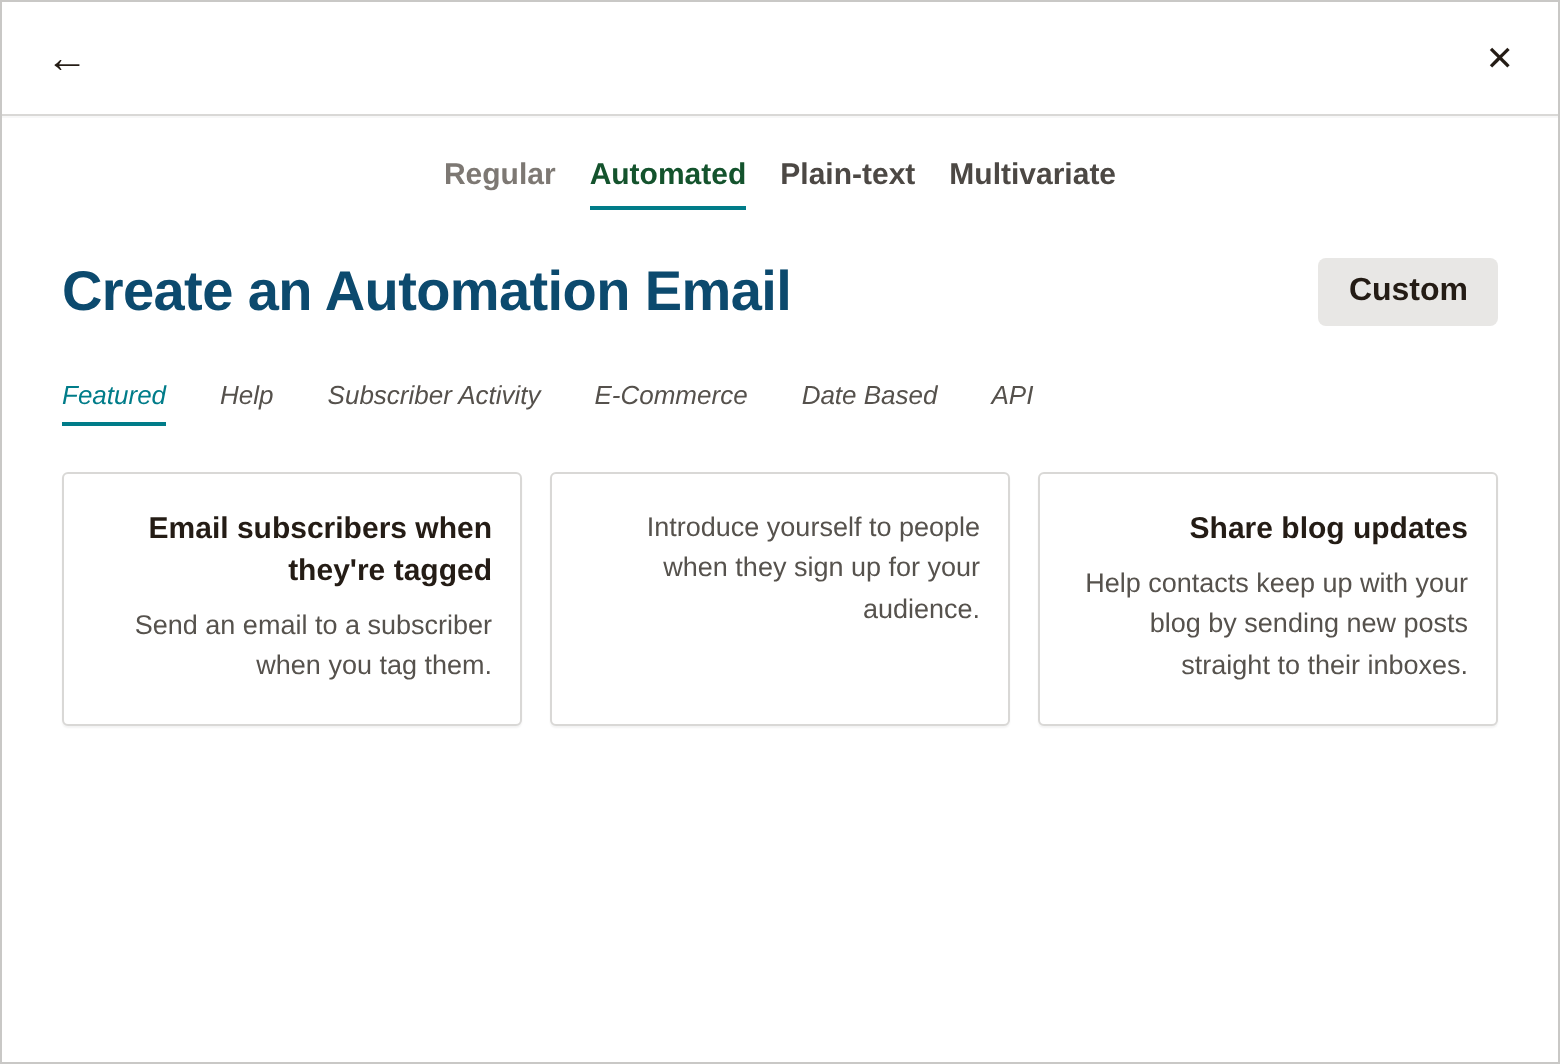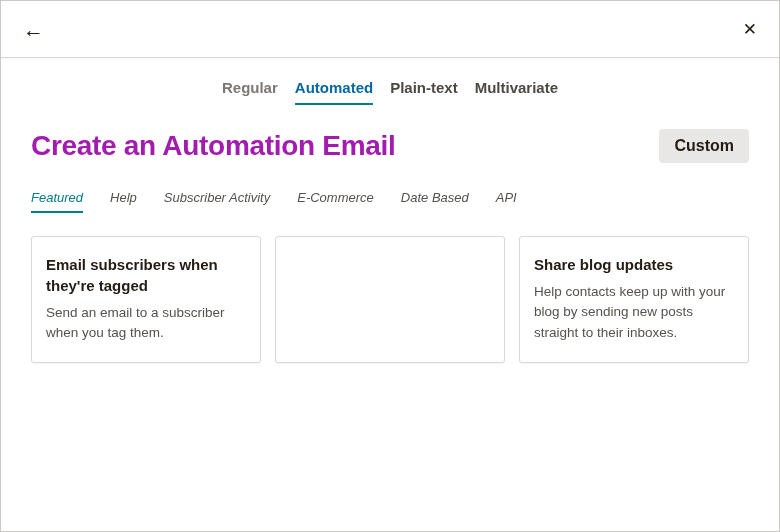--- a/index.html
+++ b/index.html
@@ -38,29 +38,29 @@
   .tabs {
     display: flex; justify-content: center; gap: 17px;
     padding-top: 21px;
   }
   .tab {
     font-size: 15px; font-weight: 700; color: #4c4844;
     padding-bottom: 7px; cursor: pointer;
     border-bottom: 2px solid transparent;
   }
   .tab.dim { color: #7d7873; }
-  .tab.active { color: #0369a1; border-bottom-color: #007c89; }
+  .tab.active { color: #14532d; border-bottom-color: #007c89; }
   
   .header-row {
     display: flex; justify-content: space-between; align-items: center;
     padding: 24px 30px 0 30px;
   }
   .page-title {
     font-size: 28px; font-weight: 800; letter-spacing: -0.3px;
-    color: #a21caf;
+    color: #0c4a6e;
   }
   .custom-btn {
     background: #e8e7e5; color: #241c15;
     border: none; border-radius: 4px;
     font-family: inherit; font-size: 16px; font-weight: 700;
     padding: 8px 15px; cursor: pointer;
   }
   
   .subtabs {
     display: flex; gap: 27px; align-items: baseline;
@@ -78,21 +78,21 @@
     grid-template-columns: repeat(3, 1fr);
     gap: 14px;
     padding: 23px 30px 0 30px;
   }
   .card {
     background: #fff;
     border: 1px solid #d9d8d6;
     border-radius: 3px;
     box-shadow: 0 1px 1px rgba(0,0,0,0.05);
     padding: 17px 14px 18px 14px;
-    text-align: left;
+    text-align: right;
     min-height: 103px;
     cursor: pointer;
   }
   .card-title {
     font-size: 15px; font-weight: 700; color: #241c15;
     line-height: 1.4; margin-bottom: 7px;
   }
   .card-desc {
     font-size: 13.5px; color: #56524d; line-height: 1.5;
   }
@@ -127,20 +127,21 @@
     <div class="subtab">Date Based</div>
     <div class="subtab">API</div>
   </div>
 
   <div class="cards">
     <div class="card">
       <div class="card-title">Email subscribers when they're tagged</div>
       <div class="card-desc">Send an email to a subscriber when you tag them.</div>
     </div>
     <div class="card">
+      <div class="card-desc">Introduce yourself to people when they sign up for your audience.</div>
     </div>
     <div class="card">
       <div class="card-title">Share blog updates</div>
       <div class="card-desc">Help contacts keep up with your blog by sending new posts straight to their inboxes.</div>
     </div>
   </div>
 
 </div>
 
 </body></html>

